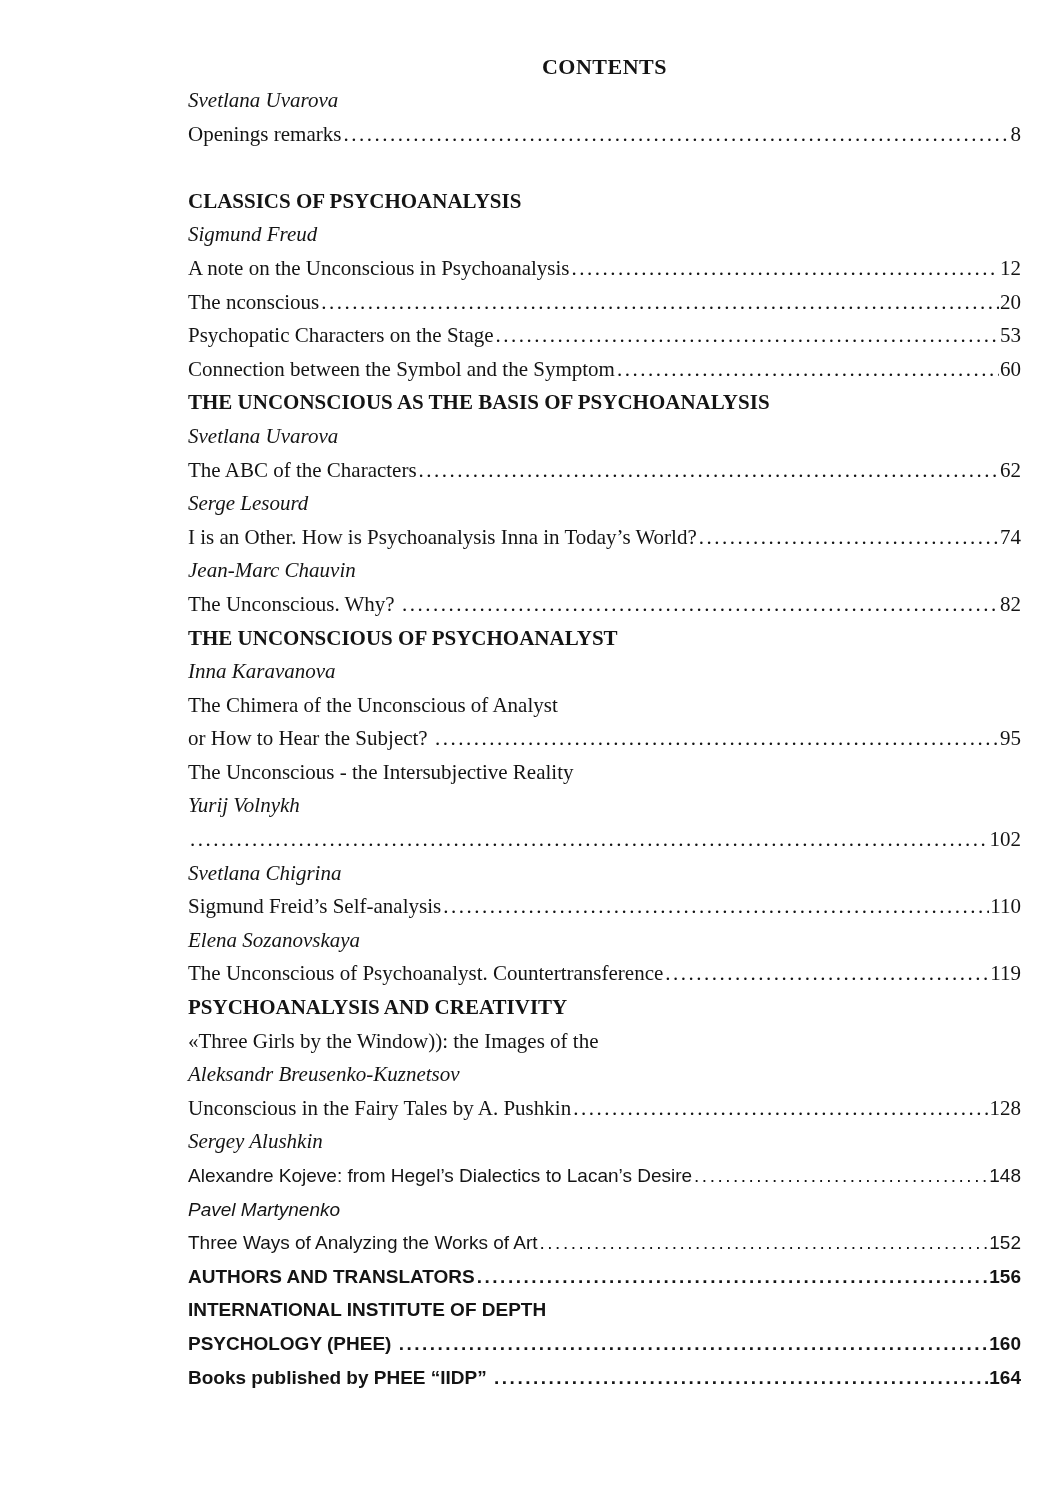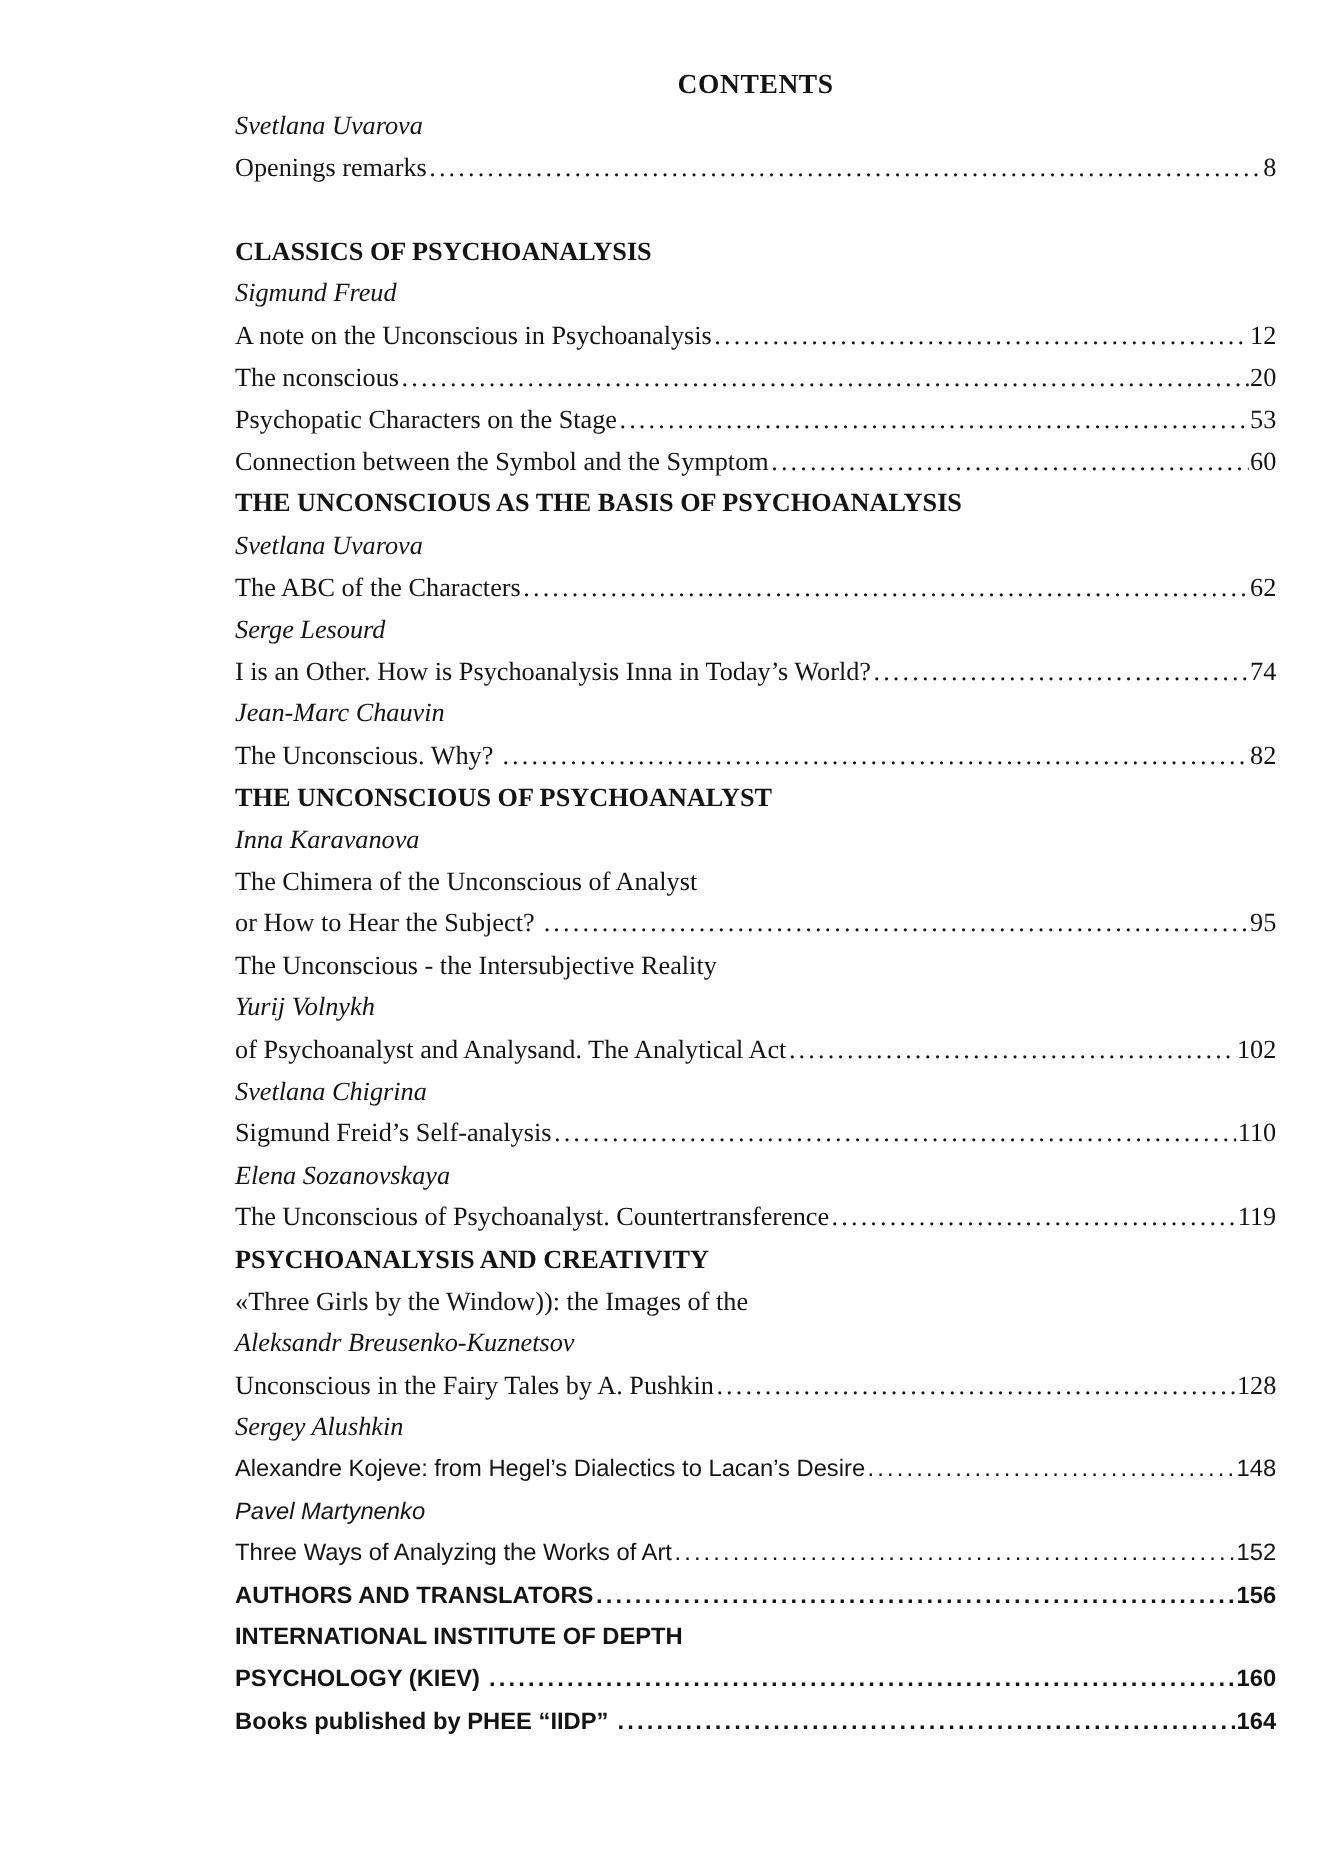--- a/index.html
+++ b/index.html
@@ -144,21 +144,20 @@
           <span class="leader">..........................................................................................................................................................................</span>
           <span class="pg">95</span>
         </div>
         <div class="line serif">
           <span class="t">The Unconscious - the Intersubjective Reality</span>
         </div>
         <div class="line serif italic">
           <span class="t">Yurij Volnykh</span>
         </div>
         <div class="line serif">
-          <span class="t">of Psychoanalyst and Analysand. The Analytical Act</span>
           <span class="leader">..........................................................................................................................................................................</span>
           <span class="pg">102</span>
         </div>
         <div class="line serif italic">
           <span class="t">Svetlana Chigrina</span>
         </div>
         <div class="line serif">
           <span class="t">Sigmund Freid’s Self-analysis</span>
           <span class="leader">..........................................................................................................................................................................</span>
           <span class="pg">110</span>
@@ -203,21 +202,21 @@
         </div>
         <div class="line sans bold">
           <span class="t">AUTHORS AND TRANSLATORS</span>
           <span class="leader">..........................................................................................................................................................................</span>
           <span class="pg">156</span>
         </div>
         <div class="line sans bold">
           <span class="t">INTERNATIONAL INSTITUTE OF DEPTH</span>
         </div>
         <div class="line sans bold">
-          <span class="t">PSYCHOLOGY (KIEV) </span>
+          <span class="t">PSYCHOLOGY (PHEE) </span>
           <span class="leader">..........................................................................................................................................................................</span>
           <span class="pg">160</span>
         </div>
         <div class="line sans bold">
           <span class="t">Books published by PHEE “IIDP” </span>
           <span class="leader">..........................................................................................................................................................................</span>
           <span class="pg">164</span>
         </div>
       </div>
   </div>

